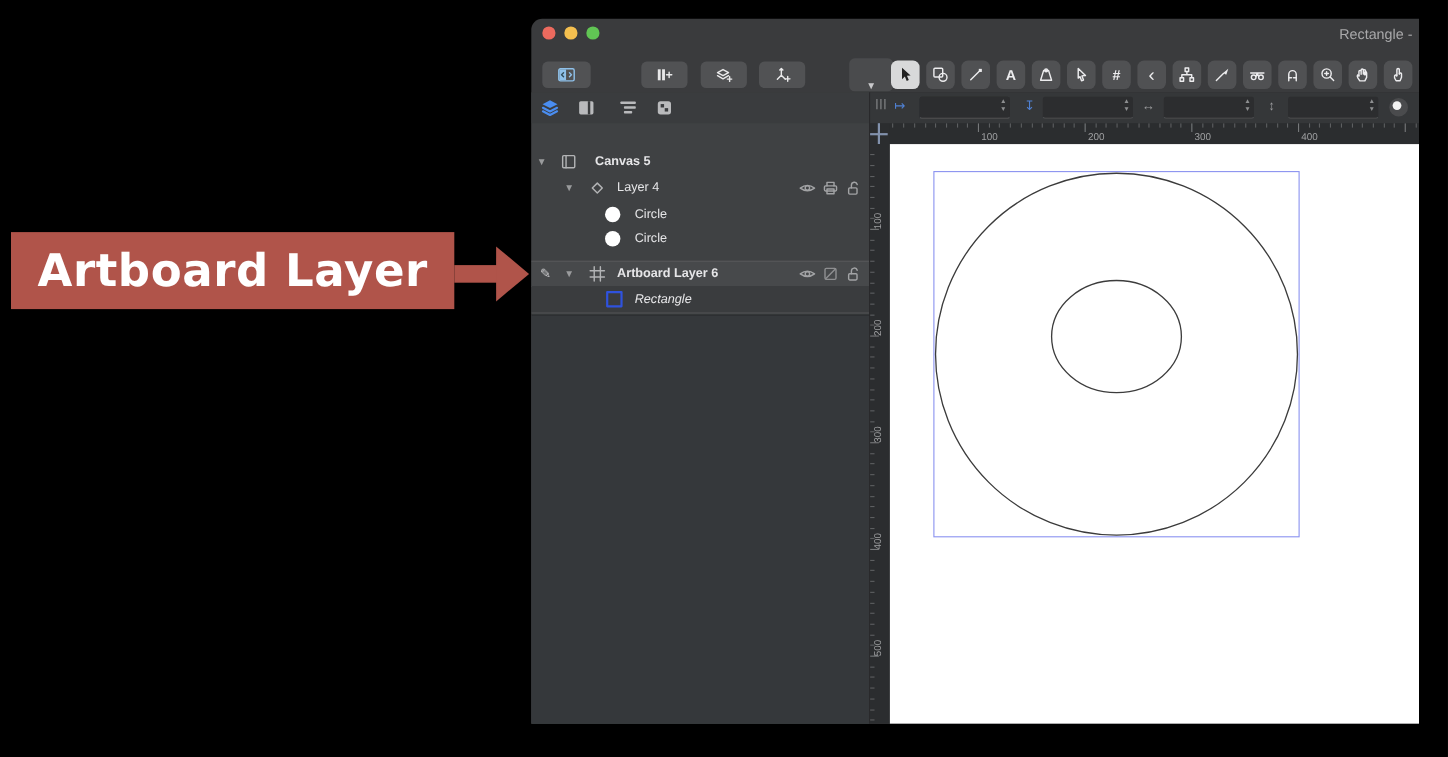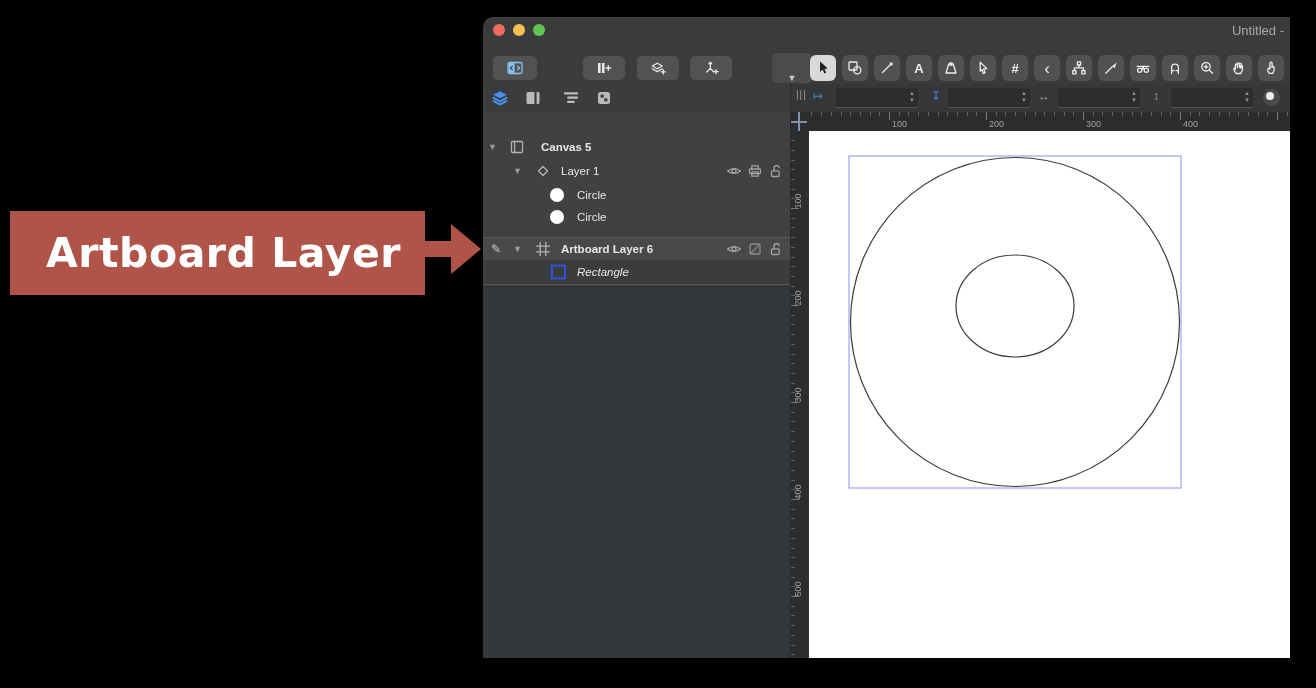--- a/index.html
+++ b/index.html
@@ -52,22 +52,22 @@
   #corner{position:absolute;left:0;top:28px;width:18px;height:19px;background:#2b2d2f;}
   #vruler{position:absolute;left:0;top:47px;width:18px;height:527px;background:#2b2d2f;overflow:hidden;}
   .htick{position:absolute;top:0;width:1px;background:#5d5f61;}
   .vtick{position:absolute;left:0;height:1px;background:#5d5f61;}
   .hlab{position:absolute;top:7px;font-size:9px;color:#9fa0a2;}
   .vlab{position:absolute;left:-5px;width:24px;height:10px;line-height:10px;font-size:9px;color:#9fa0a2;
         text-align:center;transform:rotate(-90deg);}
   .xline{position:absolute;background:#8292ad;}
   #canvas{position:absolute;left:18px;top:47px;width:482px;height:527px;background:#ffffff;}
   
-  #annoBox{position:absolute;left:10px;top:211px;width:403px;height:84px;display:flex;
-           align-items:center;justify-content:center;padding-left:12px;}
+  #annoBox{position:absolute;left:10px;top:211px;width:403px;height:70px;display:flex;
+           align-items:center;justify-content:center;}
   #annoText{color:#fff;font-family:"DejaVu Sans",sans-serif;font-weight:800;font-size:41px;letter-spacing:.5px;white-space:nowrap;}
   #annoShaft{position:absolute;left:413px;top:241px;width:39px;height:16px;}
   #annoHead{position:absolute;left:451px;top:224px;width:0;height:0;
             border-top:25px solid transparent;border-bottom:25px solid transparent;border-left:30px solid #b0544a;}
 </style>
 </head>
 <body>
 
 <div id="stage">
 
@@ -77,21 +77,21 @@
   <div id="annoShaft" style="background: rgb(176, 84, 74);"></div>
   <div id="annoHead" style="border-left-color: rgb(176, 84, 74);"></div>
 
   <div id="win">
     <div id="titlebar">
       <div id="lights">
           <div class="light" style="left: 10px; background: rgb(236, 106, 94);"></div>
           <div class="light" style="left: 30px; background: rgb(244, 191, 79);"></div>
           <div class="light" style="left: 50px; background: rgb(97, 197, 84);"></div>
         </div>
-      <span id="title">Untitled -</span>
+      <span id="title">Rectangle -</span>
     </div>
 
     <div id="toolbar">
       <div id="leftButtons">
           <div class="btn" style="left: 10px; width: 44px;">
             <span style="display: flex;">
               <svg width="16" height="16" viewBox="0 0 16 16" fill="none" stroke="currentColor" stroke-width="1.3" stroke-linecap="round" stroke-linejoin="round">
                 <rect x="1" y="2.5" width="14" height="11" rx="1.5" stroke="#8fc1ea"></rect>
                 <rect x="1.6" y="3.1" width="6" height="9.8" fill="#8fc1ea" stroke="none"></rect>
                 <path d="M5.3 6.2 L3.5 8 L5.3 9.8" stroke="#33505f"></path>
@@ -286,21 +286,21 @@
             </span>
             <span class="lbl" style="left: 58px;">Canvas 5</span>
           </div>
           <div class="row" style="top: 30px; height: 22px;">
             <span class="disc" style="left: 30px;">▼</span>
             <span class="ricon" style="left: 52px;">
               <svg width="16" height="16" viewBox="0 0 16 16" fill="none" stroke="currentColor" stroke-width="1.3" stroke-linecap="round" stroke-linejoin="round">
                 <rect x="4.8" y="4.8" width="6.4" height="6.4" transform="rotate(45 8 8)"></rect>
               </svg>
             </span>
-            <span class="lbl" style="left: 78px;">Layer 1</span>
+            <span class="lbl" style="left: 78px;">Layer 4</span>
             <span class="trail" style="left: 243px;">
               <svg width="16" height="16" viewBox="0 0 16 16" fill="none" stroke="currentColor" stroke-width="1.3" stroke-linecap="round" stroke-linejoin="round">
                 <path d="M1.5 8 Q8 3.2 14.5 8 Q8 12.8 1.5 8 Z"></path>
                 <circle cx="8" cy="8" r="2"></circle>
               </svg>
             </span>
             <span class="trail" style="left: 264px;">
               <svg width="16" height="16" viewBox="0 0 16 16" fill="none" stroke="currentColor" stroke-width="1.3" stroke-linecap="round" stroke-linejoin="round">
                 <path d="M4.8 6 V2.8 H11.2 V6"></path>
                 <rect x="2.5" y="6" width="11" height="4.6" rx="1"></rect>

